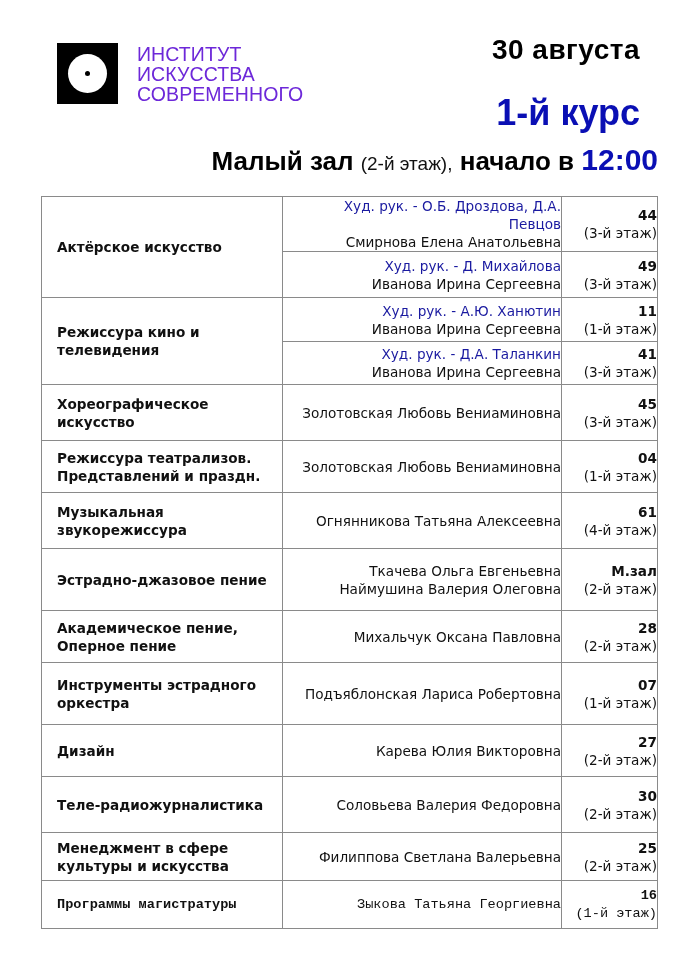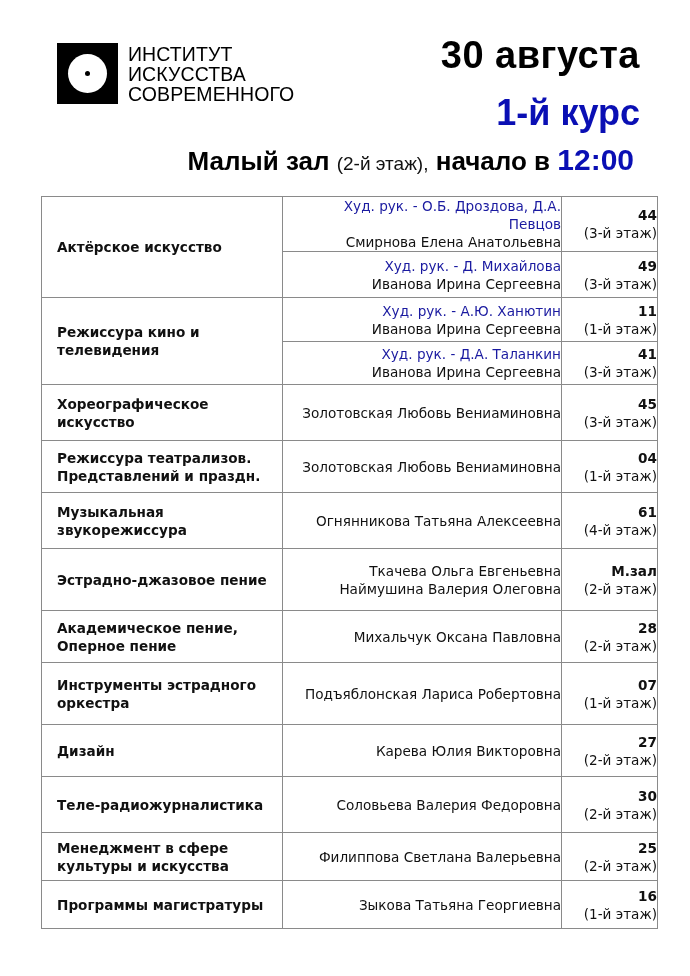--- a/index.html
+++ b/index.html
@@ -1,24 +1,24 @@
 <!DOCTYPE html>
 <html><head>
 <meta charset="utf-8">
 <style>
   html, body { margin:0; padding:0; background:#ffffff; }
   body { width:690px; height:976px; position:relative; overflow:hidden; font-family:"DejaVu Sans", sans-serif; color:#111; }
   .logo { position:absolute; left:57px; top:43px; display:flex; align-items:center; }
   .logo-square { width:61px; height:61px; background:#000; position:relative; }
   .logo-circle { position:absolute; left:11px; top:11px; width:39px; height:39px; border-radius:50%; background:#fff; }
   .logo-dot { position:absolute; left:17px; top:17px; width:5px; height:5px; border-radius:50%; background:#000; }
-  .logo-text { margin-left:10px; font-family:"Liberation Sans", sans-serif; font-size:19.5px; line-height:20px; color:#000000; letter-spacing:0.1px; }
-  .date { position:absolute; right:50px; top:34px; font-family:"Liberation Sans", sans-serif; font-weight:bold; font-size:38px; color:#000; letter-spacing:0.5px; }
+  .logo-text { margin-left:19px; font-family:"Liberation Sans", sans-serif; font-size:19.5px; line-height:20px; color:#6d28d9; letter-spacing:0.1px; }
+  .date { position:absolute; right:50px; top:34px; font-family:"Liberation Sans", sans-serif; font-weight:bold; font-size:28px; color:#000; letter-spacing:0.5px; }
   .course { position:absolute; right:50px; top:92px; font-family:"Liberation Sans", sans-serif; font-weight:bold; font-size:36px; color:#0a0fb4; }
-  .venue { position:absolute; right:56px; top:143px; font-family:"Liberation Sans", sans-serif; font-size:26px; white-space:nowrap; }
+  .venue { position:absolute; right:32px; top:143px; font-family:"Liberation Sans", sans-serif; font-size:26px; white-space:nowrap; }
   .venue .b { font-weight:bold; color:#000; }
   .venue .n { font-weight:normal; font-size:19px; color:#111; }
   .venue .t { font-weight:bold; color:#0a0fb4; font-size:30px; }
   table.sched { position:absolute; left:41px; top:196px; width:617px; border-collapse:collapse; font-size:13.6px; }
   table.sched td { border:1.5px solid #8a8a8a; vertical-align:middle; padding:0; }
   td.prog { width:225px; padding-left:15px !important; font-weight:bold; line-height:18px; }
   td.teach { width:272px; padding-left:6px !important; line-height:18px;text-align:right; }
   td.room { text-align:right; line-height:18px; }
   .room .num { font-weight:bold; display:block; }
   .room .floor { display:block; }
@@ -190,21 +190,21 @@
     <td class="prog">Менеджмент в сфере культуры и искусства</td>
     <td class="teach">
           <span class="blk">Филиппова Светлана Валерьевна</span>
         </td>
     <td class="room">
           <span class="num">25</span>
           <span class="floor">(2-й этаж)</span>
         </td>
   </tr>
 
-  <tr style="height:48px;">
+  <tr style="height:48px;font-family:Liberation Mono, monospace;">
     <td class="prog">Программы магистратуры</td>
     <td class="teach">
           <span class="blk">Зыкова Татьяна Георгиевна</span>
         </td>
     <td class="room">
           <span class="num">16</span>
           <span class="floor">(1-й этаж)</span>
         </td>
   </tr>
 </tbody>

